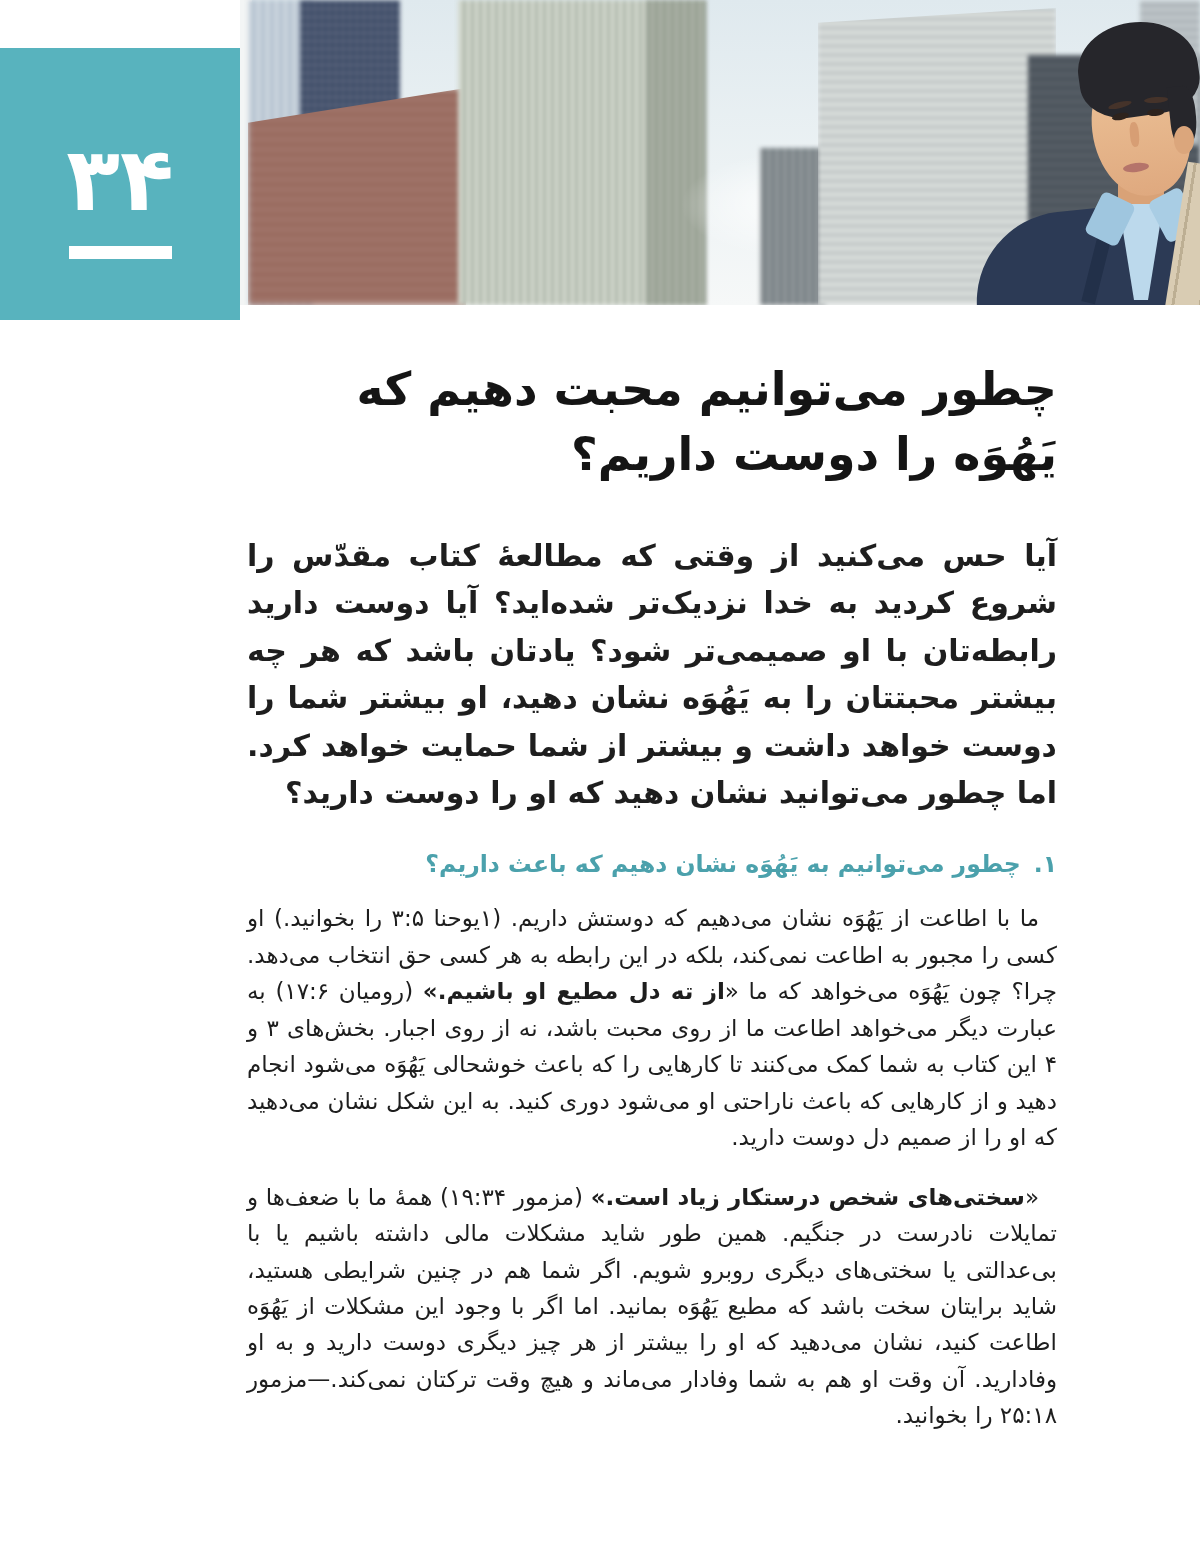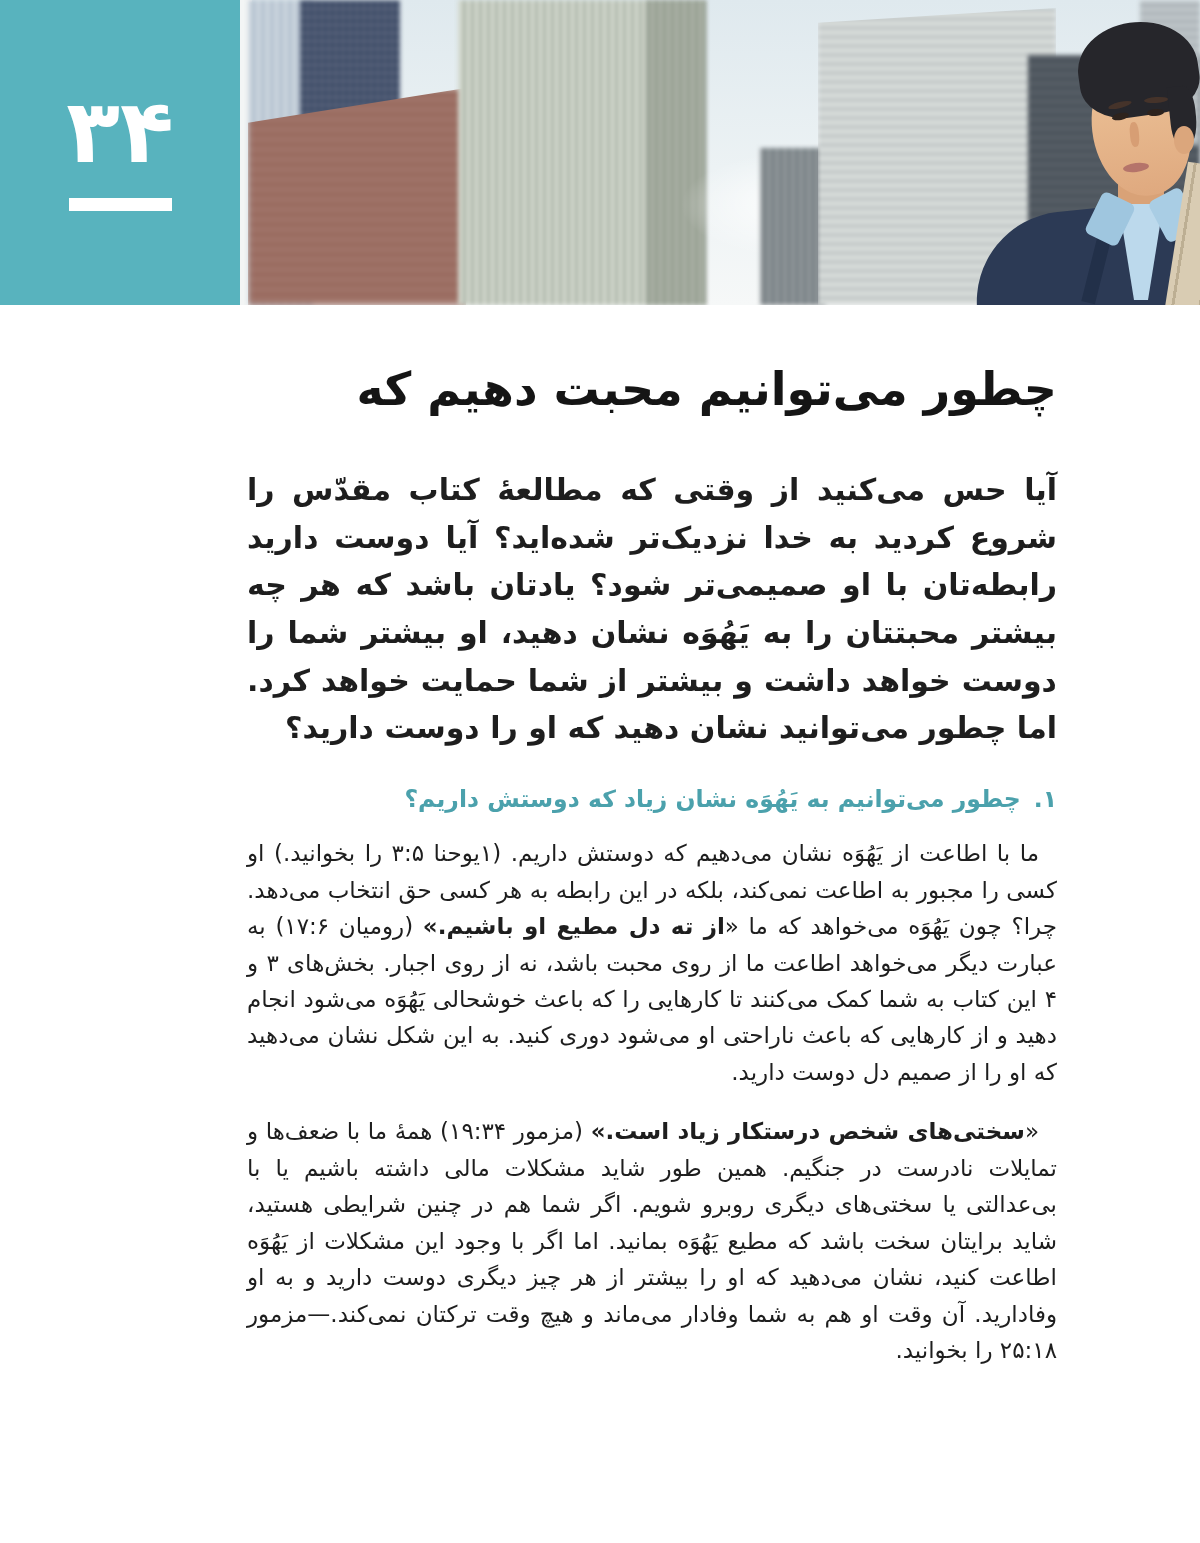--- a/index.html
+++ b/index.html
@@ -10,21 +10,21 @@
   }
   *{box-sizing:border-box;}
   html,body{margin:0;padding:0;}
   body{
     width:1200px;height:1543px;position:relative;background:#ffffff;
     font-family:"DejaVu Sans","Liberation Sans",sans-serif;
     direction:rtl;overflow:hidden;
   }
   
   .header{position:absolute;top:0;left:0;width:1200px;height:305px;display:flex;flex-direction:row-reverse;}
-  .page-number-box{width:240px;height:305px;background:var(--teal-box);position:relative;flex:none;}
+  .page-number-box{width:240px;height:272px;background:var(--teal-box);position:relative;flex:none;margin-top:48px;}
   .page-number{position:absolute;top:88px;left:0;width:100%;text-align:center;
     color:#ffffff;font-size:88px;font-weight:bold;line-height:1;letter-spacing:2px;}
   .page-number-underline{position:absolute;left:69px;top:198px;width:103px;height:13px;background:#ffffff;}
   
   .photo{position:relative;width:960px;height:305px;flex:none;overflow:hidden;
     background:linear-gradient(180deg,#dfe9ee 0%,#ecf2f4 55%,#f6f8f8 100%);}
   .photo .b{position:absolute;}
   .blur2{filter:blur(2px);}
   .blur3{filter:blur(3px);}
   .sliver{left:0;top:0;width:12px;height:305px;background:#f3f5f5;}
@@ -127,23 +127,24 @@
       <div class="p man-eye-r"></div>
       <div class="p man-nose"></div>
       <div class="p man-mouth"></div>
     </div>
   </div>
 </header>
 
 <main class="content">
   <h1 class="page-title">
     <span>چطور می‌توانیم محبت دهیم که</span>
+    <span>یَهُوَه را دوست داریم؟</span>
   </h1>
 
   <p class="intro">آیا حس می‌کنید از وقتی که مطالعهٔ کتاب مقدّس را شروع کردید به خدا نزدیک‌تر شده‌اید؟ آیا دوست دارید رابطه‌تان با او صمیمی‌تر شود؟ یادتان باشد که هر چه بیشتر محبتتان را به یَهُوَه نشان دهید، او بیشتر شما را دوست خواهد داشت و بیشتر از شما حمایت خواهد کرد. اما چطور می‌توانید نشان دهید که او را دوست دارید؟</p>
 
   <h2 class="section-heading">
-    <span class="section-number">۱.</span><span>چطور می‌توانیم به یَهُوَه نشان زیاد که دوستش داریم؟</span>
+    <span class="section-number">۱.</span><span>چطور می‌توانیم به یَهُوَه نشان دهیم که باعث داریم؟</span>
   </h2>
   <p class="section-paragraph"><span>ما با اطاعت از یَهُوَه نشان می‌دهیم که دوستش داریم. (۱یوحنا ۳:۵ را بخوانید.) او کسی را مجبور به اطاعت نمی‌کند، بلکه در این رابطه به هر کسی حق انتخاب می‌دهد. چرا؟ چون یَهُوَه می‌خواهد که ما «</span><span class="bold">از ته دل مطیع او باشیم.»</span><span> (رومیان ۱۷:۶) به عبارت دیگر می‌خواهد اطاعت ما از روی محبت باشد، نه از روی اجبار. بخش‌های ۳ و ۴ این کتاب به شما کمک می‌کنند تا کارهایی را که باعث خوشحالی یَهُوَه می‌شود انجام دهید و از کارهایی که باعث ناراحتی او می‌شود دوری کنید. به این شکل نشان می‌دهید که او را از صمیم دل دوست دارید.</span></p>
 
   <p class="section-paragraph"><span>«</span><span class="bold">سختی‌های شخص درستکار زیاد است.»</span><span> (مزمور ۱۹:۳۴) همهٔ ما با ضعف‌ها و تمایلات نادرست در جنگیم. همین طور شاید مشکلات مالی داشته باشیم یا با بی‌عدالتی یا سختی‌های دیگری روبرو شویم. اگر شما هم در چنین شرایطی هستید، شاید برایتان سخت باشد که مطیع یَهُوَه بمانید. اما اگر با وجود این مشکلات از یَهُوَه اطاعت کنید، نشان می‌دهید که او را بیشتر از هر چیز دیگری دوست دارید و به او وفادارید. آن وقت او هم به شما وفادار می‌ماند و هیچ وقت ترکتان نمی‌کند.—مزمور ۲۵:۱۸ را بخوانید.</span></p>
 </main>
 
 </body></html>

